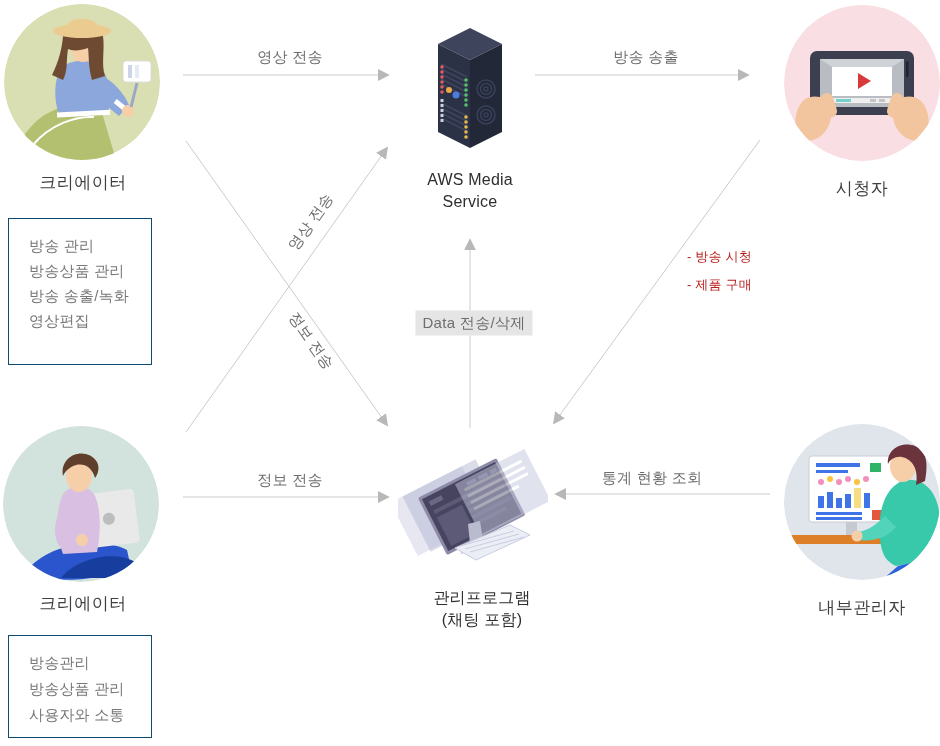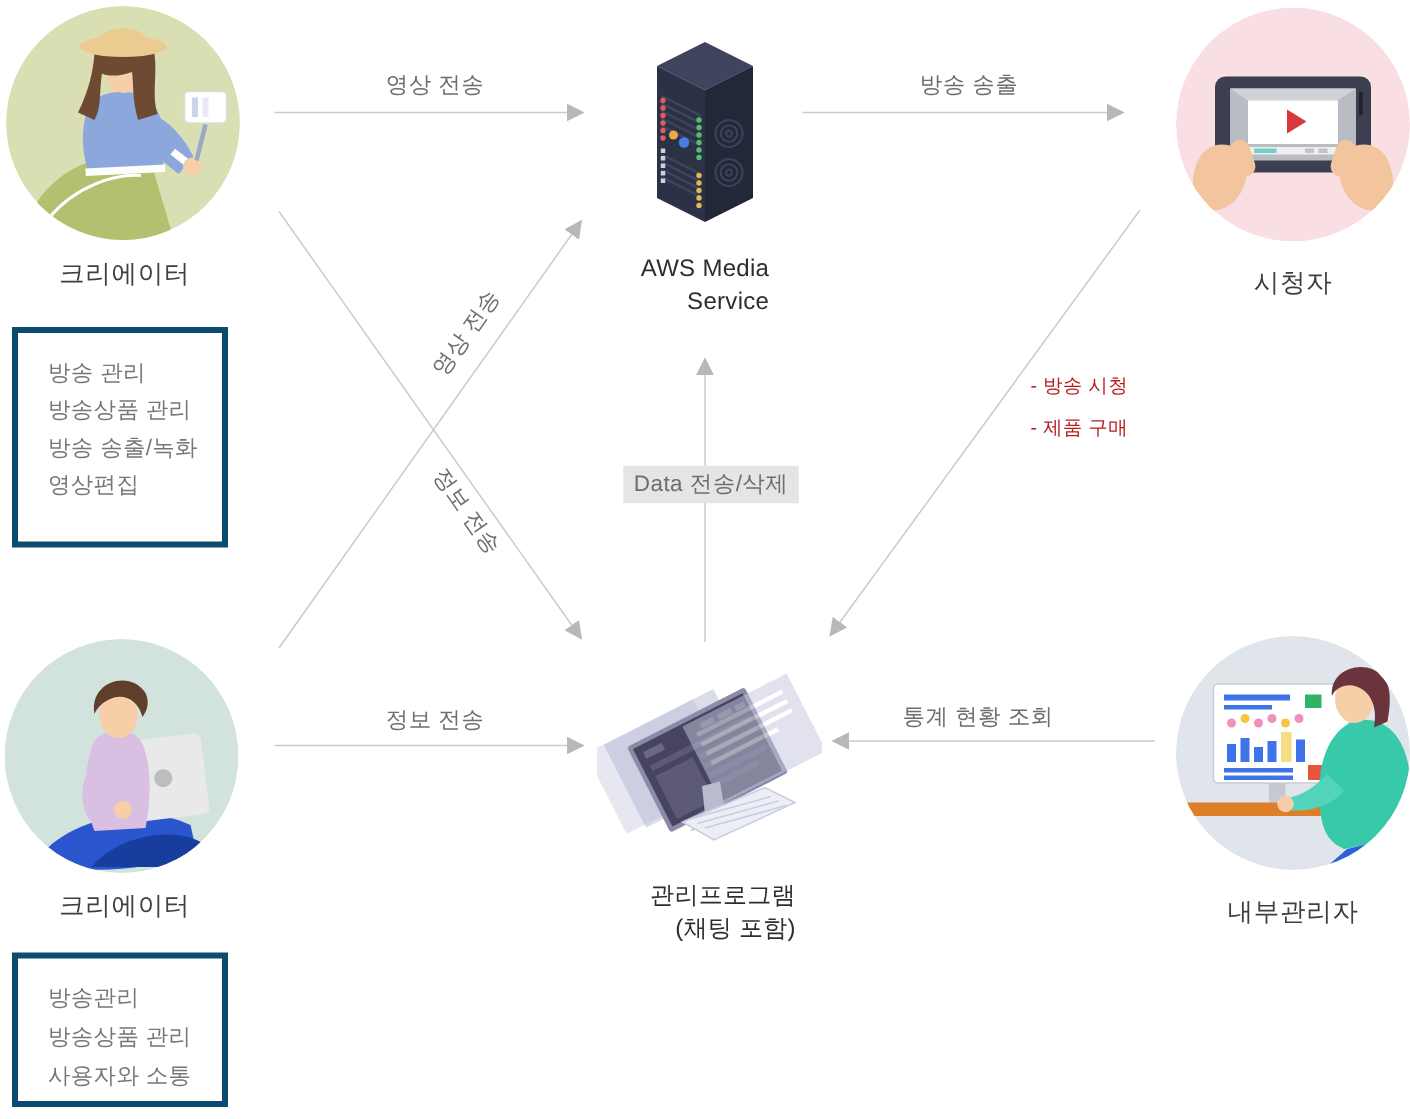--- a/index.html
+++ b/index.html
@@ -19,29 +19,29 @@
   .node-label{
     position:absolute;transform:translate(-50%,0);
     font-size:17px;color:#3f3f3f;letter-spacing:0.5px;white-space:nowrap;
   }
   .nl-tl{left:83px;top:171px;}
   .nl-tr{left:862px;top:177px;}
   .nl-bl{left:83px;top:592px;}
   .nl-br{left:862px;top:596px;}
   
   .center-label{
-    position:absolute;transform:translate(-50%,0);text-align:right;
+    position:absolute;transform:translate(-50%,0);text-align:center;
     font-size:16px;line-height:22px;color:#2e2e2e;white-space:nowrap;letter-spacing:0.2px;
   }
   .cl-aws{left:470px;top:169px;}
   .cl-mgmt{left:470px;top:587px;margin-left:12px;}
   
   .task-box{
     position:absolute;left:8px;width:144px;box-sizing:border-box;
-    border:4px solid #0c4a6e;background:#fff;padding:14px 0 0 20px;
+    border:1px solid #0c4a6e;background:#fff;padding:14px 0 0 20px;
     font-size:15px;color:#777;letter-spacing:0.2px;
   }
   .tb-top{top:218px;height:147px;line-height:25px;}
   .tb-bottom{top:635px;height:103px;line-height:26px;}
   .task-box span{display:block;white-space:nowrap;}
   
   .arrow-label{
     position:absolute;transform:translate(-50%,-50%);
     font-size:15px;color:#6e6e6e;white-space:nowrap;letter-spacing:0.3px;
   }

